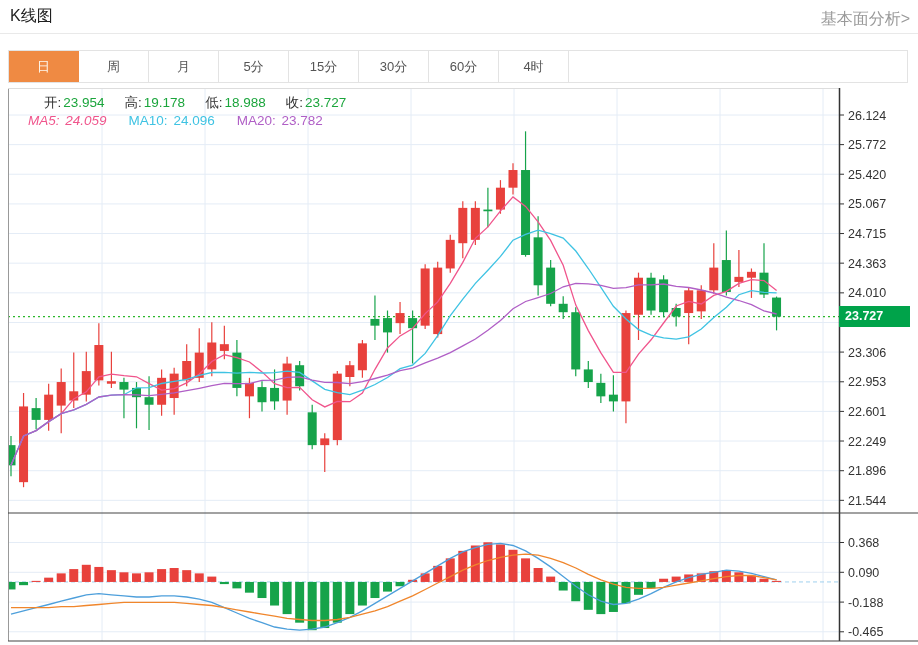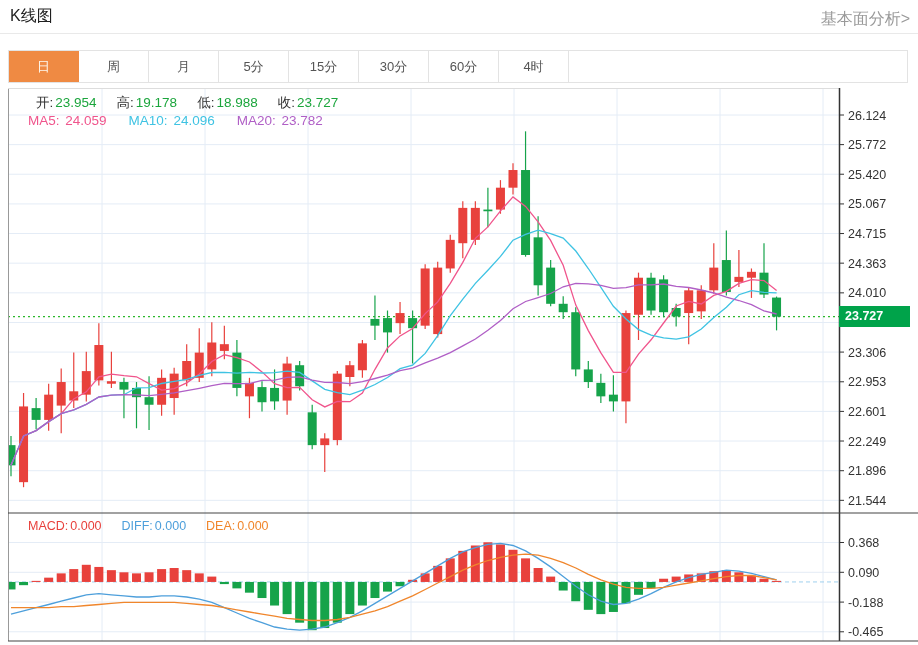--- a/index.html
+++ b/index.html
@@ -9,27 +9,27 @@
   .hdr-link  { position:absolute; right:8px; top:9px; font-size:16px; color:#999; text-decoration:none; cursor:pointer; }
   .hdr-divider { position:absolute; left:0; top:33px; width:918px; border-top:1px solid #e9e9e9; }
   .tabbar { position:absolute; left:8px; top:50px; width:900px; height:33px;
     border:1px solid #e3e3e3; display:flex; background:#fff; }
   .tab { width:70px; text-align:center; line-height:31px; font-size:13px; color:#555;
     border-right:1px solid #e3e3e3; cursor:pointer; }
   .tab.sel { background:var(--tab_selected); border-color:var(--tab_selected); color:#fdf8ef; }
   .chart-area { position:absolute; left:8px; top:88px; width:910px; height:557px; }
   #kchart { position:absolute; left:0; top:0; }
   .legend { position:absolute; display:flex; white-space:nowrap; }
-  .legend-ohlc { left:28px; top:6px; font-size:13.5px; gap:20px; }
+  .legend-ohlc { left:36px; top:6px; font-size:13.5px; gap:20px; }
   .legend-ma   { left:20px; top:25px; font-size:13.5px; gap:22px; }
   .legend-macd { left:20px; top:431px; font-size:12.5px; gap:20px; }
   .legend .lbl { color:#333; }
   .legend .val { margin-left:2px; }
   .ohlc-val { color:var(--ohlc_value); }
-  .c-ma5  { color:var(--ma5);  } .c-ma10 { color:var(--ma10); } .c-ma20 { color:var(--ma20);text-align:right; }
+  .c-ma5  { color:var(--ma5);font-style:italic;  } .c-ma10 { color:var(--ma10); } .c-ma20 { color:var(--ma20);text-align:right; }
   .c-macd { color:var(--up);   } .c-diff { color:var(--diff); } .c-dea  { color:var(--dea);  }
   .price-badge { position:absolute; left:831px; top:218px; width:71px; height:21px;
     background:var(--badge); color:#fff; font-size:12.5px; font-weight:bold;
     line-height:21px; padding-left:6px; }
 </style>
 </head>
 <body>
 
 <div>
   <span class="hdr-title">K线图</span>
@@ -317,21 +317,16 @@
       <span><span class="lbl">低:</span><span class="val ohlc-val">18.988</span></span>
       <span><span class="lbl">收:</span><span class="val ohlc-val">23.727</span></span>
     </div>
 
     <div class="legend legend-ma">
       <span class="c-ma5"><span>MA5:</span> <span class="val">24.059</span></span>
       <span class="c-ma10"><span>MA10:</span> <span class="val">24.096</span></span>
       <span class="c-ma20"><span>MA20:</span> <span class="val">23.782</span></span>
     </div>
 
-    <div class="legend legend-macd">
-      <span class="c-macd"><span>MACD:</span><span class="val">0.000</span></span>
-      <span class="c-diff"><span>DIFF:</span><span class="val">0.000</span></span>
-      <span class="c-dea"><span>DEA:</span><span class="val">0.000</span></span>
-    </div>
 
     <div class="price-badge">23.727</div>
   </div>
 </div>
 
 </body></html>

